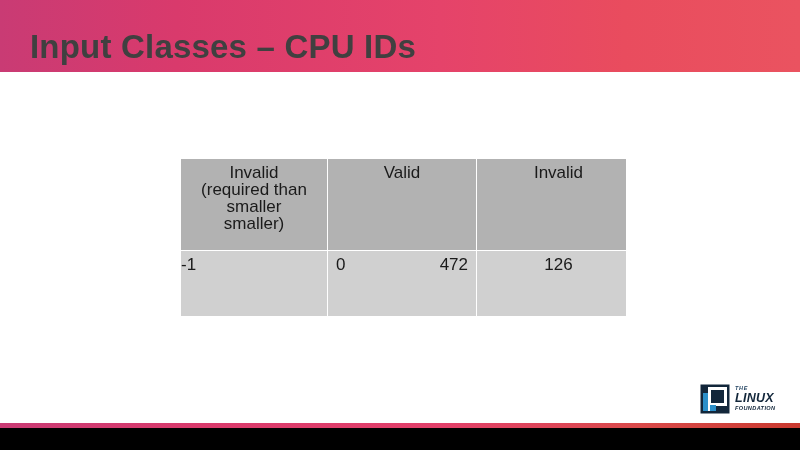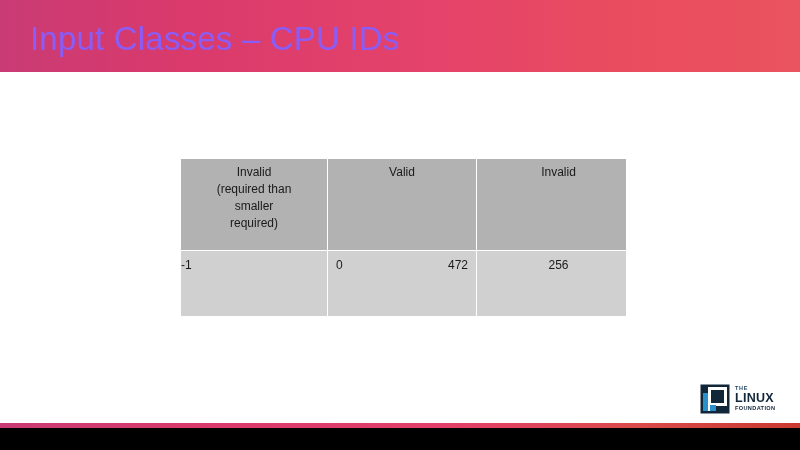--- a/index.html
+++ b/index.html
@@ -27,25 +27,25 @@
     position: absolute;
     left: 0;
     top: 0;
     width: 800px;
     height: 72px;
     background: linear-gradient(90deg, #c93b74 0%, #d93a6c 22%, #e5436a 55%, #e94c5e 78%, #ea5360 100%);
   }
   .slide-title {
     position: absolute;
     left: 30px;
-    top: 18px;
+    top: 26px;
     font-size: 33px;
     line-height: 42px;
-    font-weight: 400;
-    color: #8b5cf6;
+    font-weight: 700;
+    color: #404040;
     letter-spacing: 0.2px;
     white-space: nowrap;
   }
 
   
   .table-wrap {
     position: absolute;
     left: 180px;
     top: 158px;
     width: 446px;
@@ -58,21 +58,21 @@
   table.data-table col.c1 { width: 147px; }
   table.data-table col.c2 { width: 149px; }
   table.data-table col.c3 { width: 150px; }
 
   table.data-table th,
   table.data-table td {
     border: 1px solid #ffffff;
     padding: 0;
     font-weight: 400;
     color: #1a1a1a;
-    font-size: 12px;
+    font-size: 17px;
     vertical-align: top;
   }
   table.data-table thead th {
     background: #b2b2b2;
     height: 86px;
     text-align: center;
     padding-top: 5px;
     line-height: 17px;
   }
   table.data-table tbody td {
@@ -105,20 +105,21 @@
     height: 30px;
     position: relative;
     flex: 0 0 auto;
   }
   .lf-wordmark {
     margin-left: 5px;
     display: flex;
     flex-direction: column;
     justify-content: center;
     line-height: 1;
+    font-style: italic;
   }
   .lf-the {
     font-size: 5.5px;
     letter-spacing: 0.7px;
     color: #1b3d5c;
     font-weight: 700;
   }
   .lf-linux {
     font-size: 12.5px;
     letter-spacing: 0.3px;
@@ -166,21 +167,21 @@
         <col class="c1">
           <col class="c2">
           <col class="c3">
       </colgroup>
       <thead>
         <tr>
           <th>
             <div>Invalid</div>
             <div>(required than</div>
             <div>smaller</div>
-            <div>required)</div>
+            <div>smaller)</div>
           </th>
           <th>
             <div class="cell-center">Valid</div>
           </th>
           <th>
             <div class="hdr-indent">Invalid</div>
           </th>
         </tr>
       </thead>
       <tbody>
@@ -188,21 +189,21 @@
           <td>
             <div class="cell-center">-1</div>
           </td>
           <td>
             <div class="cell-split">
               <span>0</span>
               <span>472</span>
             </div>
           </td>
           <td>
-            <div class="cell-indent">256</div>
+            <div class="cell-indent">126</div>
           </td>
         </tr>
       </tbody>
     </table>
   </div>
 
   <div class="lf-logo">
     <div class="lf-mark">
       <svg width="30" height="30" viewBox="0 0 30 30" aria-hidden="true">
         <rect x="0.5" y="0.5" width="29" height="29" fill="#12263a"></rect>

